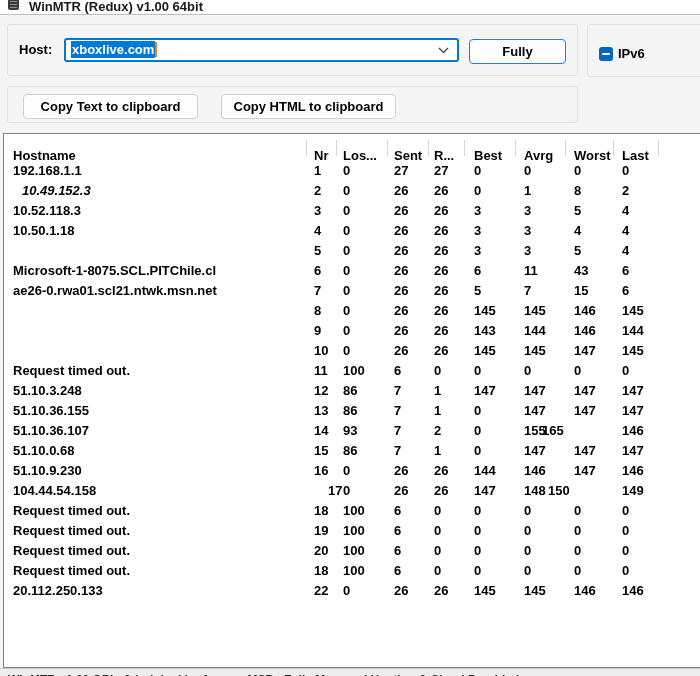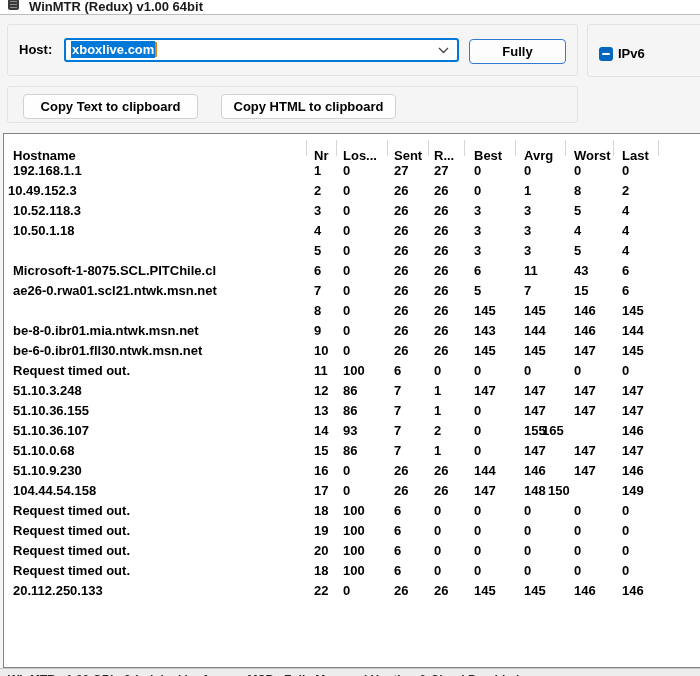--- a/index.html
+++ b/index.html
@@ -191,21 +191,21 @@
         <span class="cell" style="left: 310px;">1</span>
         <span class="cell" style="left: 339px;">0</span>
         <span class="cell" style="left: 390px;">27</span>
         <span class="cell" style="left: 430px;">27</span>
         <span class="cell" style="left: 470px;">0</span>
         <span class="cell" style="left: 520px;">0</span>
         <span class="cell" style="left: 570px;">0</span>
         <span class="cell" style="left: 618px;">0</span>
       </div>
       <div class="trow">
-        <span class="cell" style="left: 4px;">10.49.152.3</span>
+        <span class="cell" style="left: 18px; font-style: italic;">10.49.152.3</span>
         <span class="cell" style="left: 310px;">2</span>
         <span class="cell" style="left: 339px;">0</span>
         <span class="cell" style="left: 390px;">26</span>
         <span class="cell" style="left: 430px;">26</span>
         <span class="cell" style="left: 470px;">0</span>
         <span class="cell" style="left: 520px;">1</span>
         <span class="cell" style="left: 570px;">8</span>
         <span class="cell" style="left: 618px;">2</span>
       </div>
       <div class="trow">
@@ -266,32 +266,30 @@
         <span class="cell" style="left: 310px;">8</span>
         <span class="cell" style="left: 339px;">0</span>
         <span class="cell" style="left: 390px;">26</span>
         <span class="cell" style="left: 430px;">26</span>
         <span class="cell" style="left: 470px;">145</span>
         <span class="cell" style="left: 520px;">145</span>
         <span class="cell" style="left: 570px;">146</span>
         <span class="cell" style="left: 618px;">145</span>
       </div>
       <div class="trow">
-        <span class="cell" style="left: 9px;">be-8-0.ibr01.mia.ntwk.msn.net</span>
         <span class="cell" style="left: 310px;">9</span>
         <span class="cell" style="left: 339px;">0</span>
         <span class="cell" style="left: 390px;">26</span>
         <span class="cell" style="left: 430px;">26</span>
         <span class="cell" style="left: 470px;">143</span>
         <span class="cell" style="left: 520px;">144</span>
         <span class="cell" style="left: 570px;">146</span>
         <span class="cell" style="left: 618px;">144</span>
       </div>
       <div class="trow">
-        <span class="cell" style="left: 9px;">be-6-0.ibr01.fll30.ntwk.msn.net</span>
         <span class="cell" style="left: 310px;">10</span>
         <span class="cell" style="left: 339px;">0</span>
         <span class="cell" style="left: 390px;">26</span>
         <span class="cell" style="left: 430px;">26</span>
         <span class="cell" style="left: 470px;">145</span>
         <span class="cell" style="left: 520px;">145</span>
         <span class="cell" style="left: 570px;">147</span>
         <span class="cell" style="left: 618px;">145</span>
       </div>
       <div class="trow">
@@ -355,21 +353,21 @@
         <span class="cell" style="left: 339px;">0</span>
         <span class="cell" style="left: 390px;">26</span>
         <span class="cell" style="left: 430px;">26</span>
         <span class="cell" style="left: 470px;">144</span>
         <span class="cell" style="left: 520px;">146</span>
         <span class="cell" style="left: 570px;">147</span>
         <span class="cell" style="left: 618px;">146</span>
       </div>
       <div class="trow">
         <span class="cell" style="left: 9px;">104.44.54.158</span>
-        <span class="cell" style="left: 310px;">17</span>
+        <span class="cell" style="left: 324px;">17</span>
         <span class="cell" style="left: 339px;">0</span>
         <span class="cell" style="left: 390px;">26</span>
         <span class="cell" style="left: 430px;">26</span>
         <span class="cell" style="left: 470px;">147</span>
         <span class="cell" style="left: 520px;">148</span>
         <span class="cell" style="left: 544px; text-align: center;">150</span>
         <span class="cell" style="left: 618px;">149</span>
       </div>
       <div class="trow">
         <span class="cell" style="left: 9px;">Request timed out.</span>

